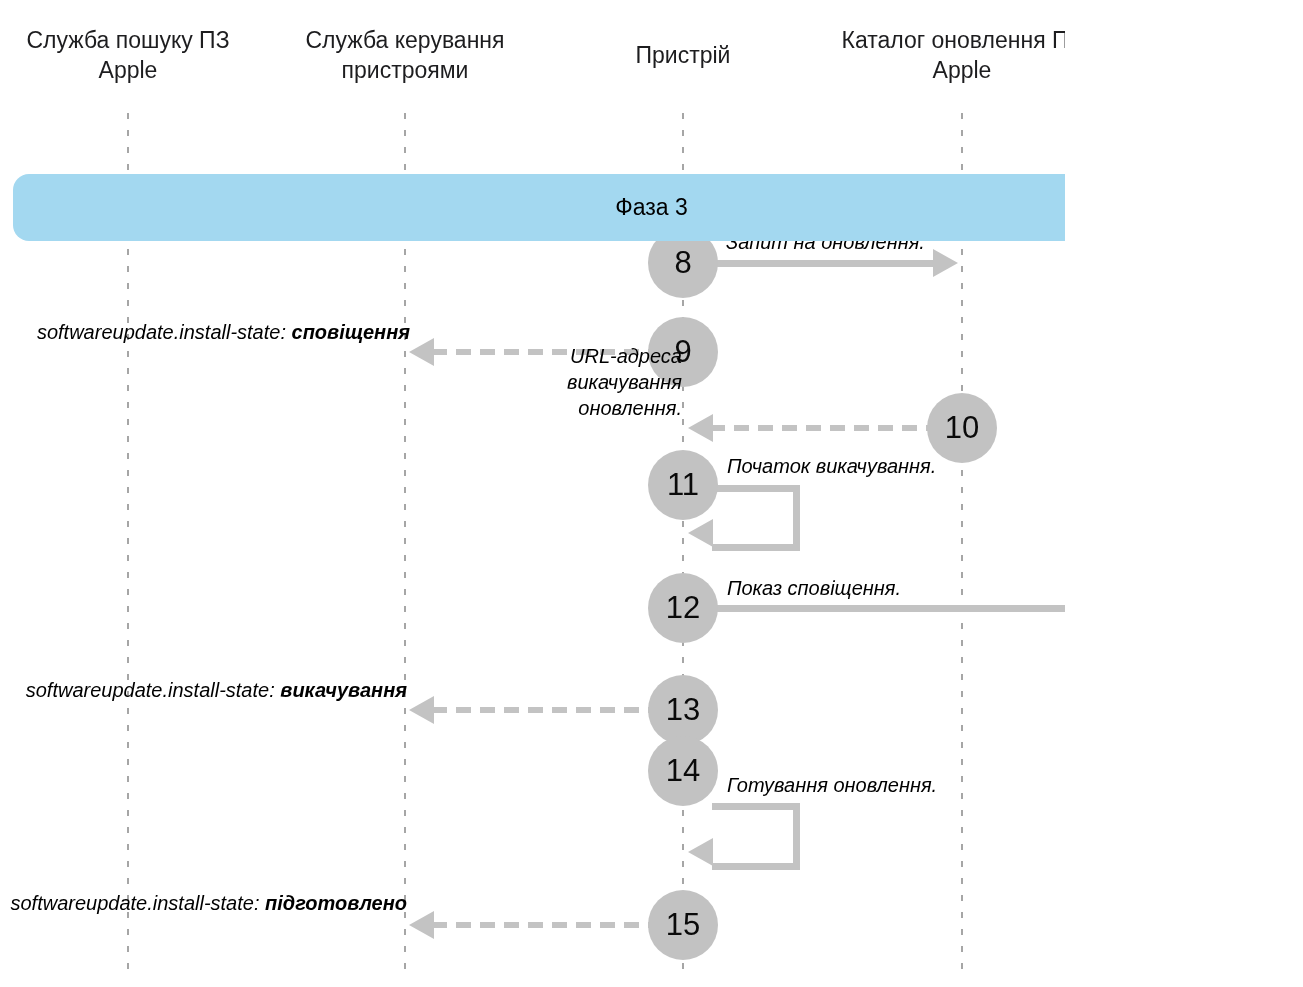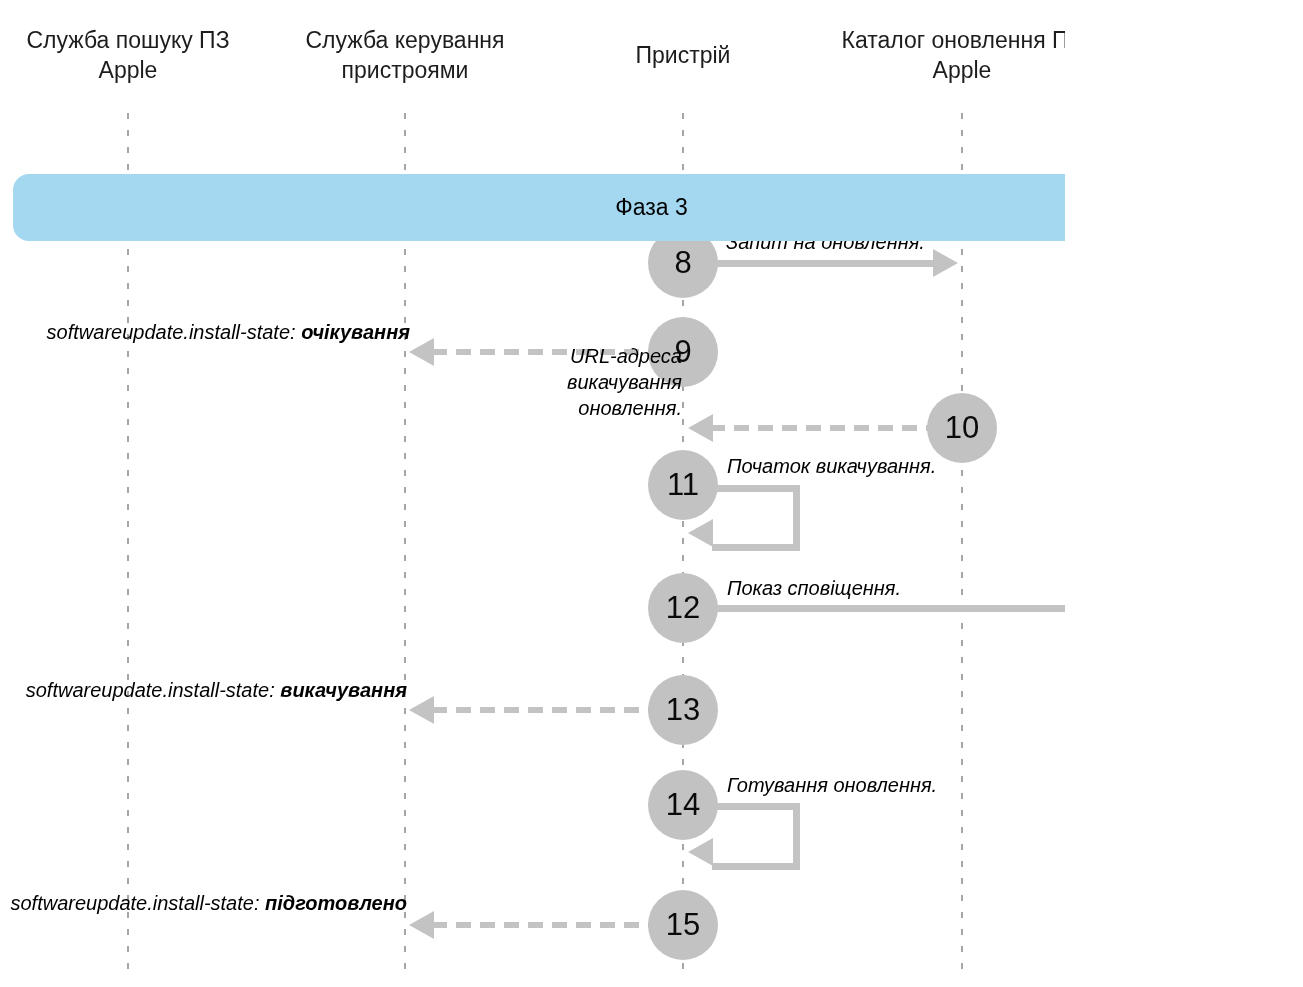--- a/index.html
+++ b/index.html
@@ -52,21 +52,21 @@
   .c9 {left:648px;top:317px;} .ln9 {left:432px;top:349px;width:224px;} .hd9 {left:409px;top:338px;}
   .lb9 {right:655px;top:319px;}
   .c10{left:927px;top:393px;} .ln10{left:710px;top:425px;width:222px;} .hd10{left:688px;top:414px;}
   .lb10{right:383px;top:343px;}
   .c11{left:648px;top:450px;} .lp11{left:712px;top:485px;width:81px;height:52px;} .hd11{left:688px;top:519px;}
   .lb11{left:727px;top:453px;}
   .c12{left:648px;top:573px;} .ln12{left:712px;top:605px;width:500px;} .hd12{left:1209px;top:594px;}
   .lb12{left:727px;top:575px;}
   .c13{left:648px;top:675px;} .ln13{left:432px;top:707px;width:224px;} .hd13{left:409px;top:696px;}
   .lb13{right:658px;top:677px;}
-  .c14{left:648px;top:770px;} .lp14{left:712px;top:803px;width:81px;height:53px;} .hd14{left:688px;top:838px;}
+  .c14{left:648px;top:736px;} .lp14{left:712px;top:803px;width:81px;height:53px;} .hd14{left:688px;top:838px;}
   .lb14{left:727px;top:772px;}
   .c15{left:648px;top:890px;} .ln15{left:432px;top:922px;width:224px;} .hd15{left:409px;top:911px;}
   .lb15{right:658px;top:890px;}
 </style>
 </head>
 <body>
 
 <div class="stage">
 
   <div class="lifeline ll-1"></div>
@@ -84,21 +84,21 @@
   <div class="banner">
     <span>Фаза 3</span>
   </div>
 
   <div class="circle c8">8</div>
   <div class="msg lb8">Запит на оновлення.</div>
   <div class="solid-line ln8"></div>
   <div class="head right hd8"></div>
 
   <div class="circle c9">9</div>
-  <div class="msg ralign lb9"><span>softwareupdate.install-state: </span><span class="b">очікування</span></div>
+  <div class="msg ralign lb9"><span>softwareupdate.install-state: </span><span class="b">сповіщення</span></div>
   <div class="dash-line ln9"></div>
   <div class="head left hd9"></div>
 
   <div class="circle c10">10</div>
   <div class="msg ralign wrap lb10">URL-адреса викачування оновлення.</div>
   <div class="dash-line ln10"></div>
   <div class="head left hd10"></div>
 
   <div class="circle c11">11</div>
   <div class="msg lb11">Початок викачування.</div>

